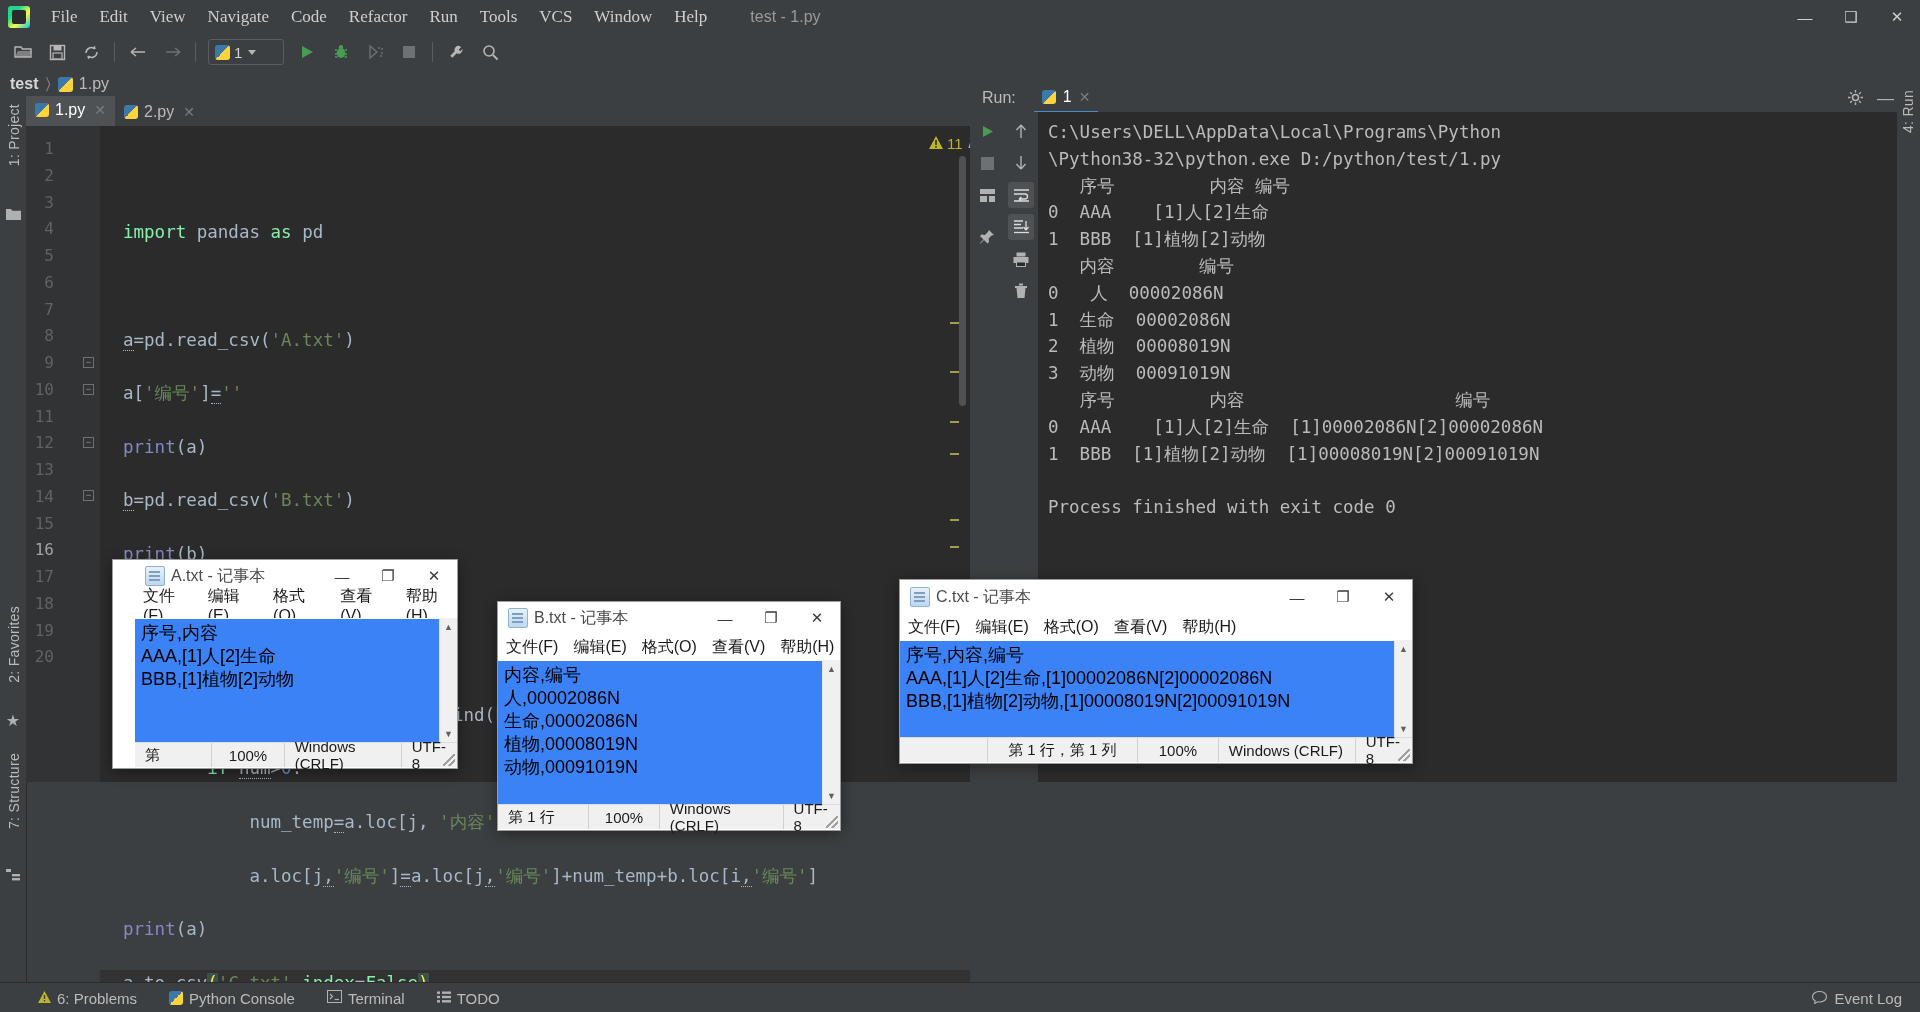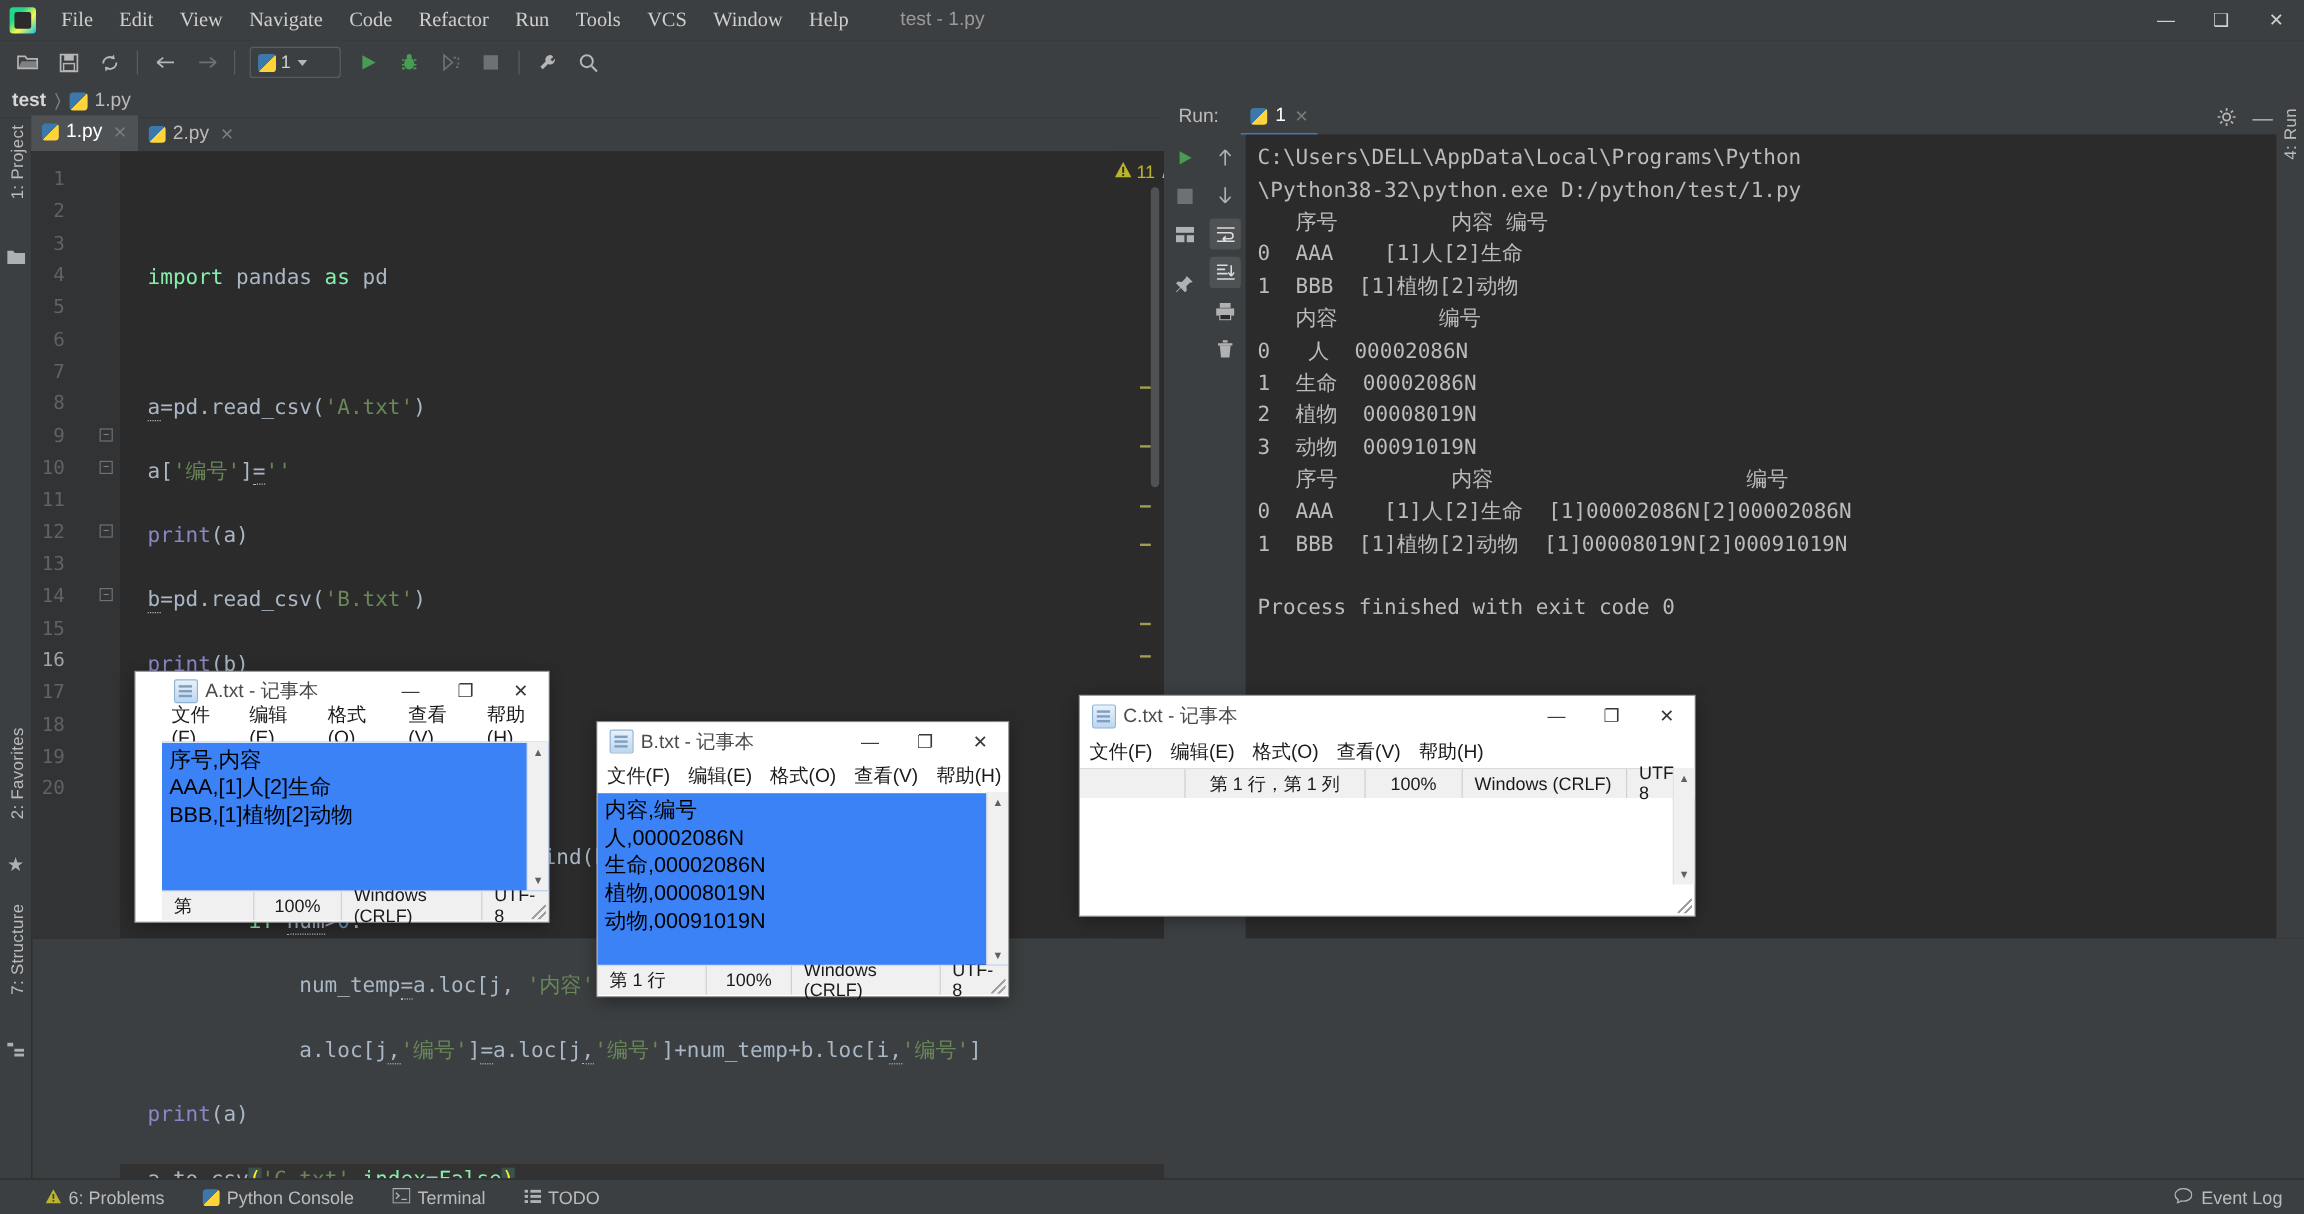--- a/index.html
+++ b/index.html
@@ -626,20 +626,23 @@
       <div class="np-btn close" style="height:34px">✕</div>
     </div>
   </div>
   <div class="np-menu">
     <span>文件(F)</span>
     <span>编辑(E)</span>
     <span>格式(O)</span>
     <span>查看(V)</span>
     <span>帮助(H)</span>
   </div>
+  <div class="np-body" style="height:97px;">序号,内容,编号
+AAA,[1]人[2]生命,[1]00002086N[2]00002086N
+BBB,[1]植物[2]动物,[1]00008019N[2]00091019N</div>
   <div class="np-vscroll" style="top:60px;height:97px;">
     <div class="arw">▲</div>
     <div class="arw bottom">▼</div>
   </div>
   <div class="np-status">
     <div class="cell" style="width:78px"></div>
     <div class="cell b" style="width:152px;justify-content:center">第 1 行，第 1 列</div>
     <div class="cell b" style="width:70px;justify-content:center">100%</div>
     <div class="cell b" style="width:136px">Windows (CRLF)</div>
     <div class="cell b">UTF-8</div>

